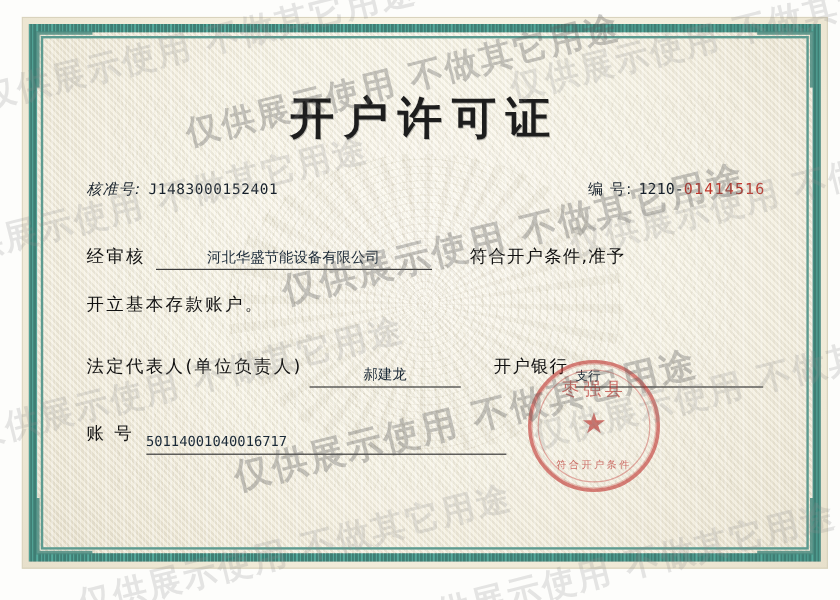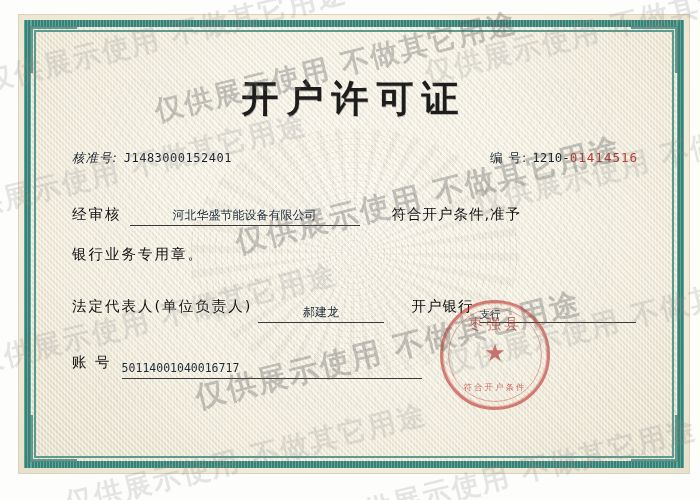--- a/index.html
+++ b/index.html
@@ -326,21 +326,21 @@
           <span class="lbl">编 号:</span><span class="pre">1210-</span><span class="red">01414516</span>
         </div>
       </div>
 
       <div class="body-block">
         <div class="line1">
           <span class="lead">经审核</span>
           <span class="fillin company">河北华盛节能设备有限公司</span>
           <span class="tail">符合开户条件,准予</span>
         </div>
-        <div class="line2">银行业务专用章。</div>
+        <div class="line2">开立基本存款账户。</div>
 
         <div class="line3">
           <span class="lead">法定代表人(单位负责人)</span>
           <span class="fillin rep">郝建龙</span>
           <span class="bank-label">开户银行</span>
           <span class="fillin bank">
             <span class="l2">支行</span>
           </span>
         </div>
 

